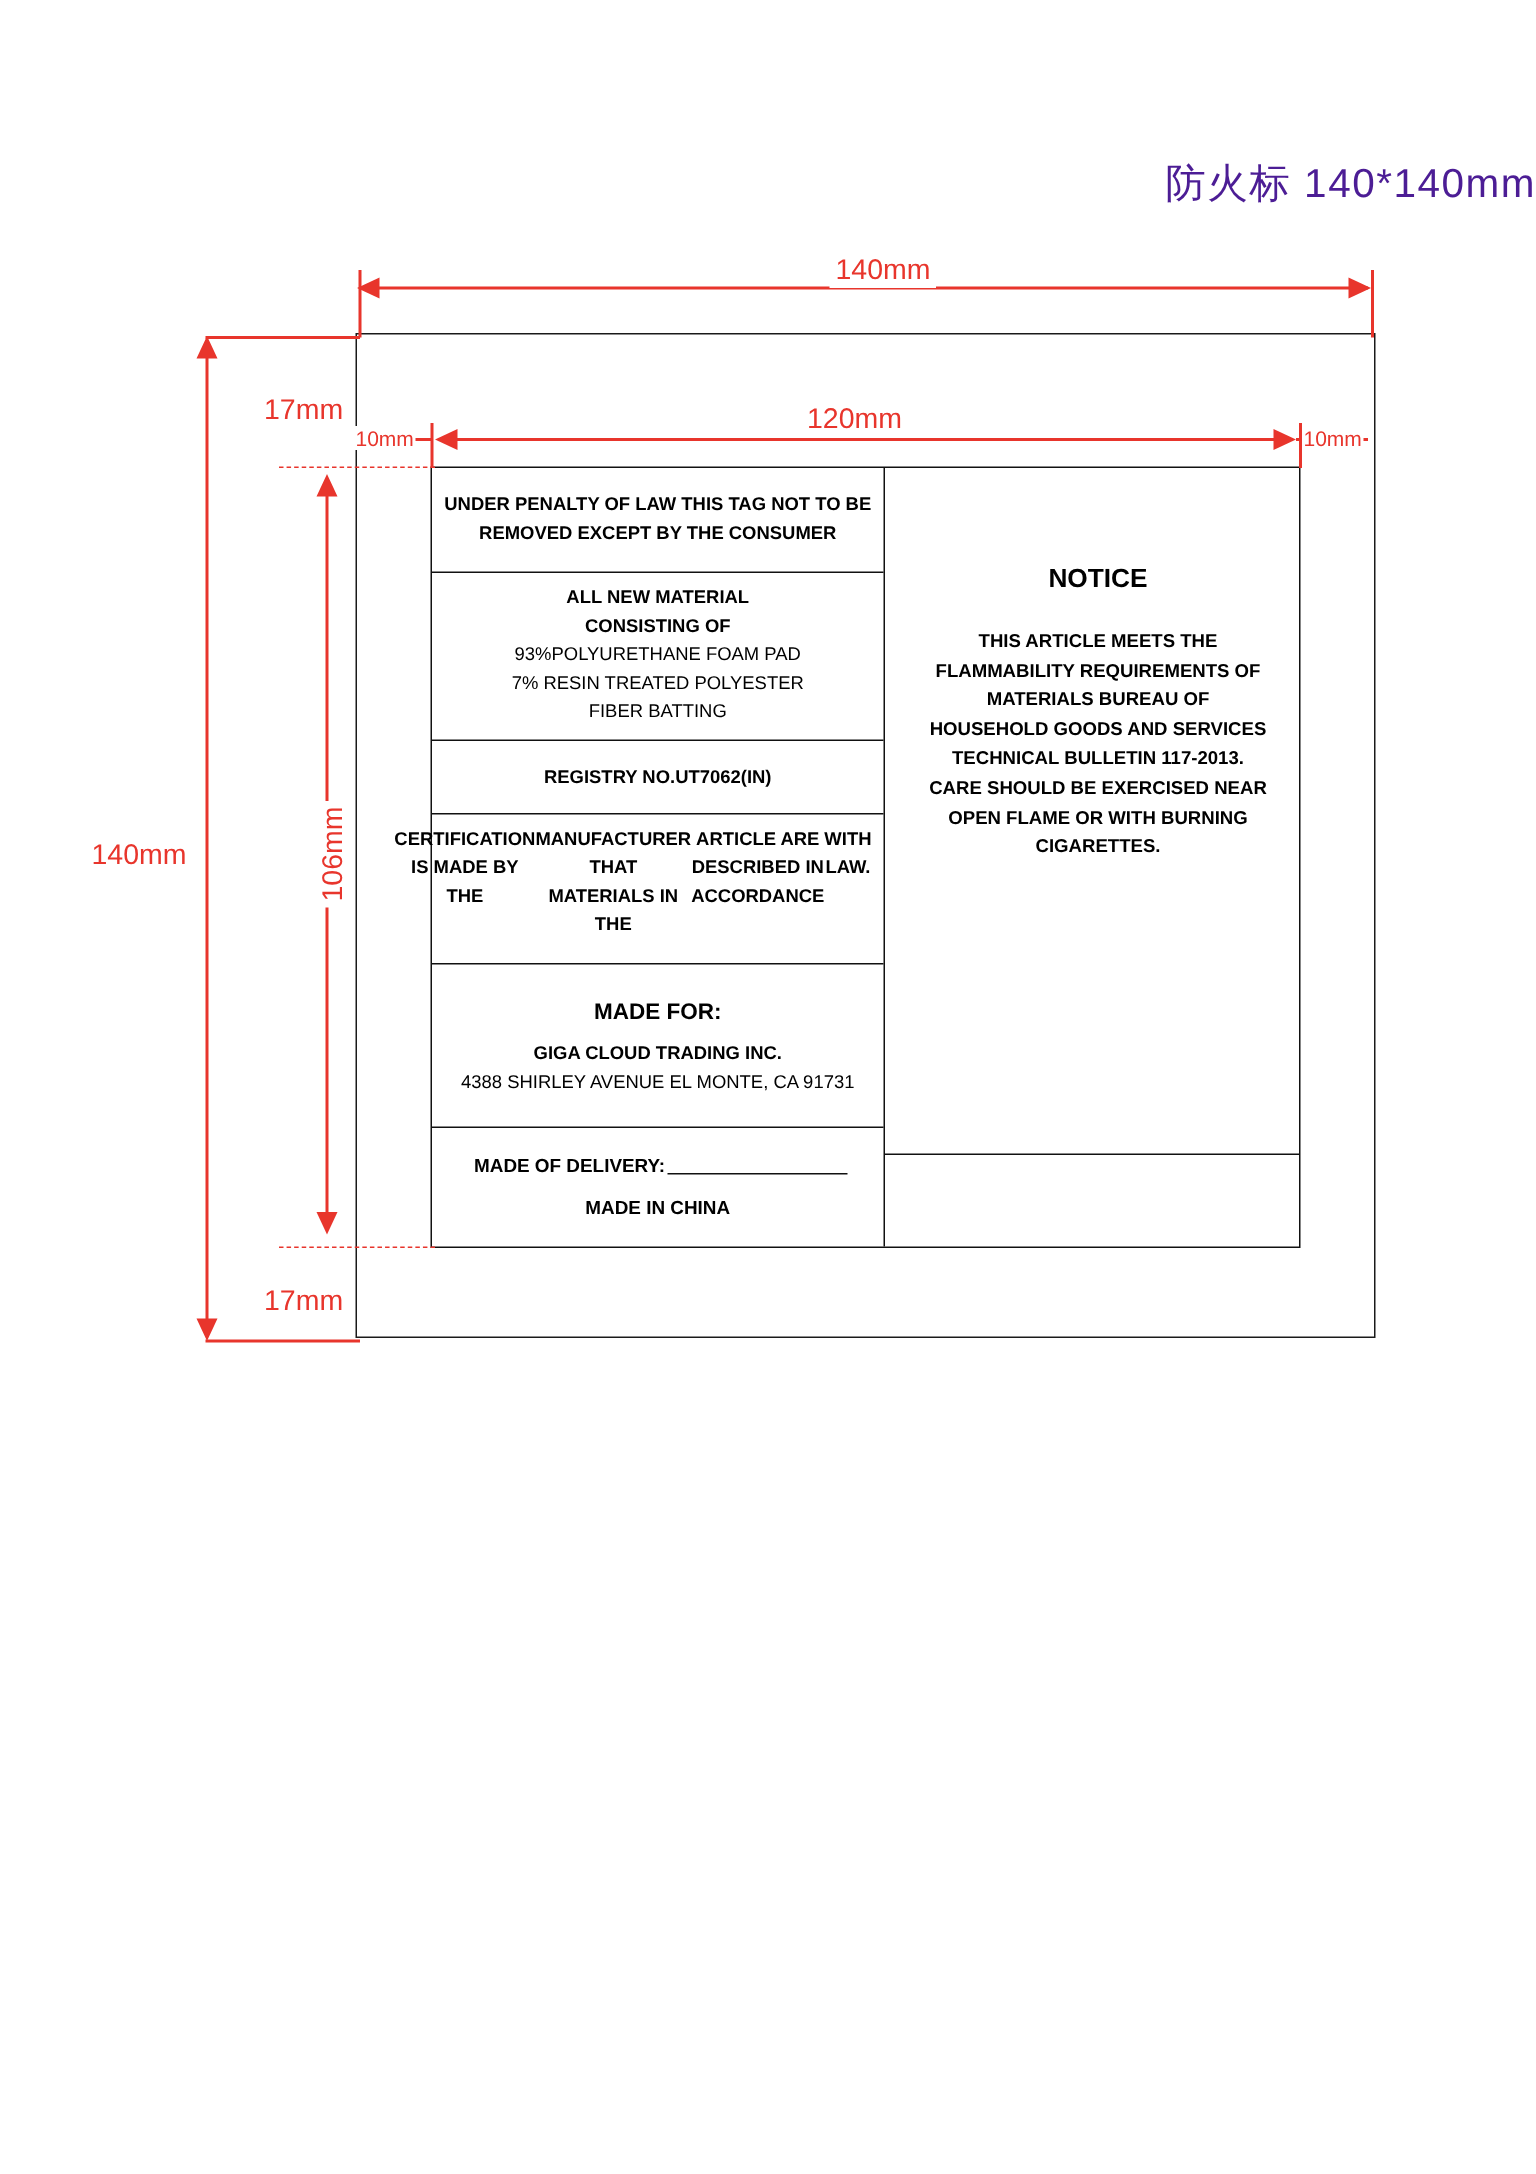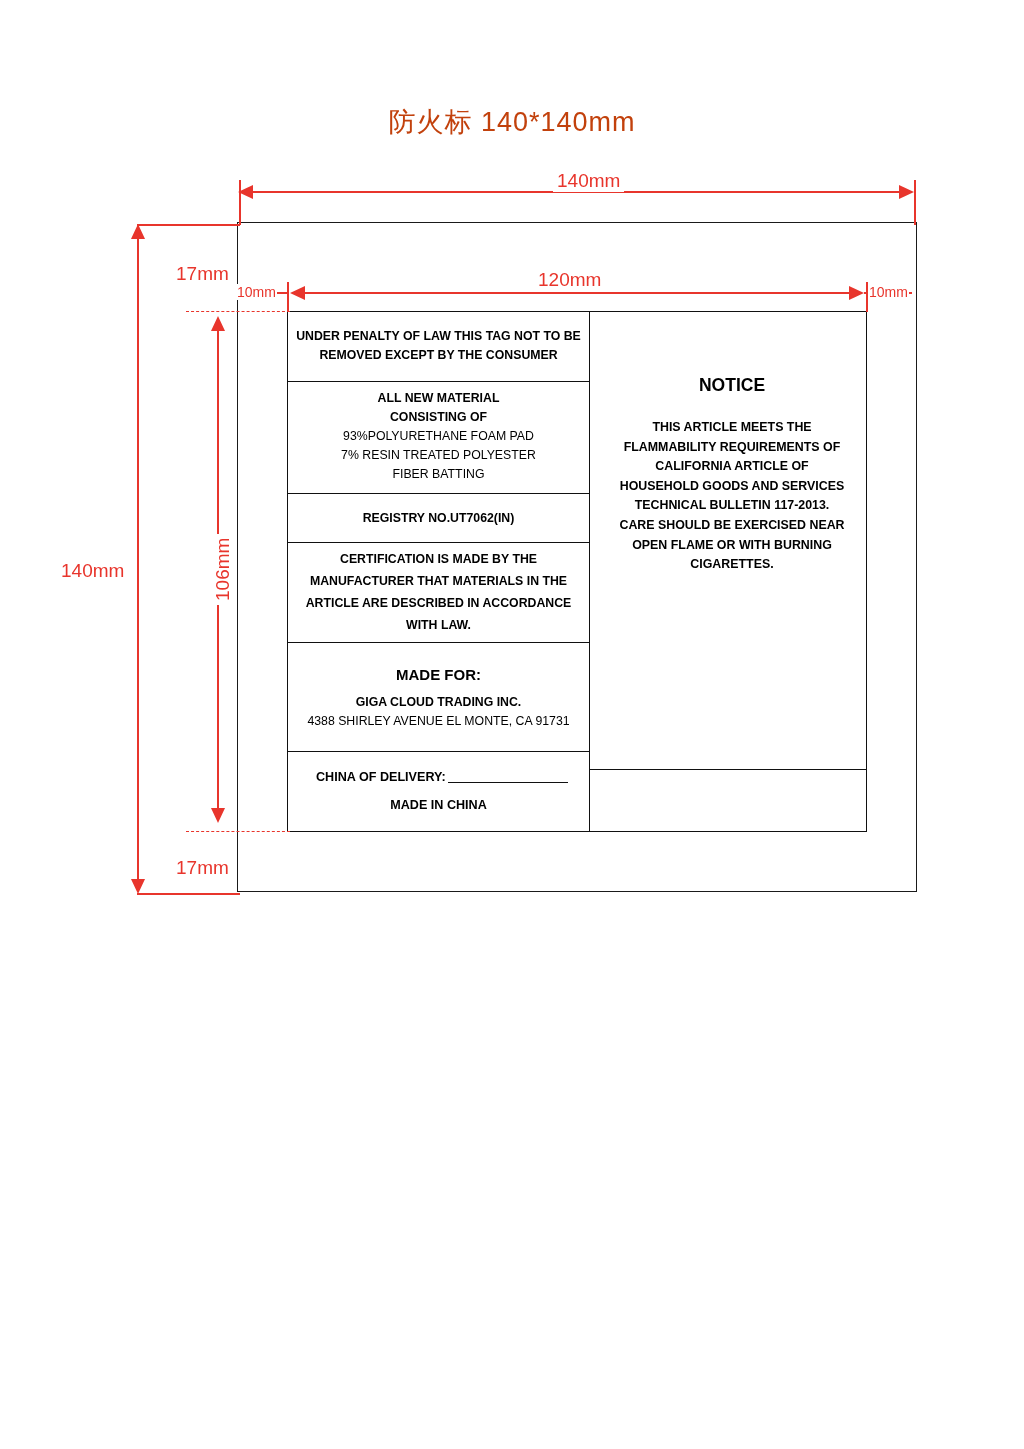--- a/index.html
+++ b/index.html
@@ -14,23 +14,23 @@
     font-family: "Liberation Sans", sans-serif;
     color: #000;
     overflow: hidden;
   }
 
   .title {
     position: absolute;
     top: 104px;
     left: 0;
     width: 1024px;
-    text-align: center;
+    text-align: right;
     font-size: 27px;
-    color: #c2410c;
+    color: #4c1d95;
     letter-spacing: 1px;
   }
 
   
   .tag-outer {
     position: absolute;
     left: 237px;
     top: 222px;
     width: 680px;
     height: 670px;
@@ -71,21 +71,21 @@
     text-align: center;
     font-size: 12.3px;
     line-height: 1.55;
     font-weight: bold;
   }
   .cell:last-child { border-bottom: none; }
 
   .cell-penalty { height: 70px; display: flex; flex-direction: column; justify-content: center; }
   .cell-material { height: 113px; display: flex; flex-direction: column; }
   .cell-registry { height: 49px; display: flex; align-items: center; justify-content: center; }
-  .cell-certification { height: 100px; display: flex; flex-direction: column; justify-content: space-between; }
+  .cell-certification { height: 100px; display: flex; justify-content: flex-end; }
   .cell-madefor { height: 110px; display: flex; flex-direction: column; justify-content: center; text-align: center; }
   .cell-delivery { height: 79px; display: flex; flex-direction: column; justify-content: center; gap: 8px; }
 
   .mat-line { font-weight: normal; }
   .mat-line.b { font-weight: bold; }
 
   .madefor-head { font-size: 15px; font-weight: bold; margin-bottom: 6px; }
   .madefor-line { font-weight: bold; font-size: 12.3px; }
   .madefor-line.thin { font-weight: normal; }
 
@@ -162,32 +162,32 @@
       <div>WITH LAW.</div>
     </div>
 
     <div class="cell cell-madefor">
       <div class="madefor-head">MADE FOR:</div>
       <div class="madefor-line">GIGA CLOUD TRADING INC.</div>
       <div class="madefor-line thin">4388 SHIRLEY AVENUE EL MONTE, CA 91731</div>
     </div>
 
     <div class="cell cell-delivery">
-      <div class="delivery-line"><span>CHINA OF DELIVERY:</span><span class="rule"></span></div>
+      <div class="delivery-line"><span>MADE OF DELIVERY:</span><span class="rule"></span></div>
       <div class="delivery-made">MADE IN CHINA</div>
     </div>
   </div>
 
   <div class="col-right">
     <div class="notice-cell">
       <div class="notice-head">NOTICE</div>
       <div class="notice-body">
         <div>THIS ARTICLE MEETS THE</div>
         <div>FLAMMABILITY REQUIREMENTS OF</div>
-        <div>CALIFORNIA ARTICLE OF</div>
+        <div>MATERIALS BUREAU OF</div>
         <div>HOUSEHOLD GOODS AND SERVICES</div>
         <div>TECHNICAL BULLETIN 117-2013.</div>
         <div>CARE SHOULD BE EXERCISED NEAR</div>
         <div>OPEN FLAME OR WITH BURNING</div>
         <div>CIGARETTES.</div>
       </div>
     </div>
     <div class="notice-blank"></div>
   </div>
 </div>

